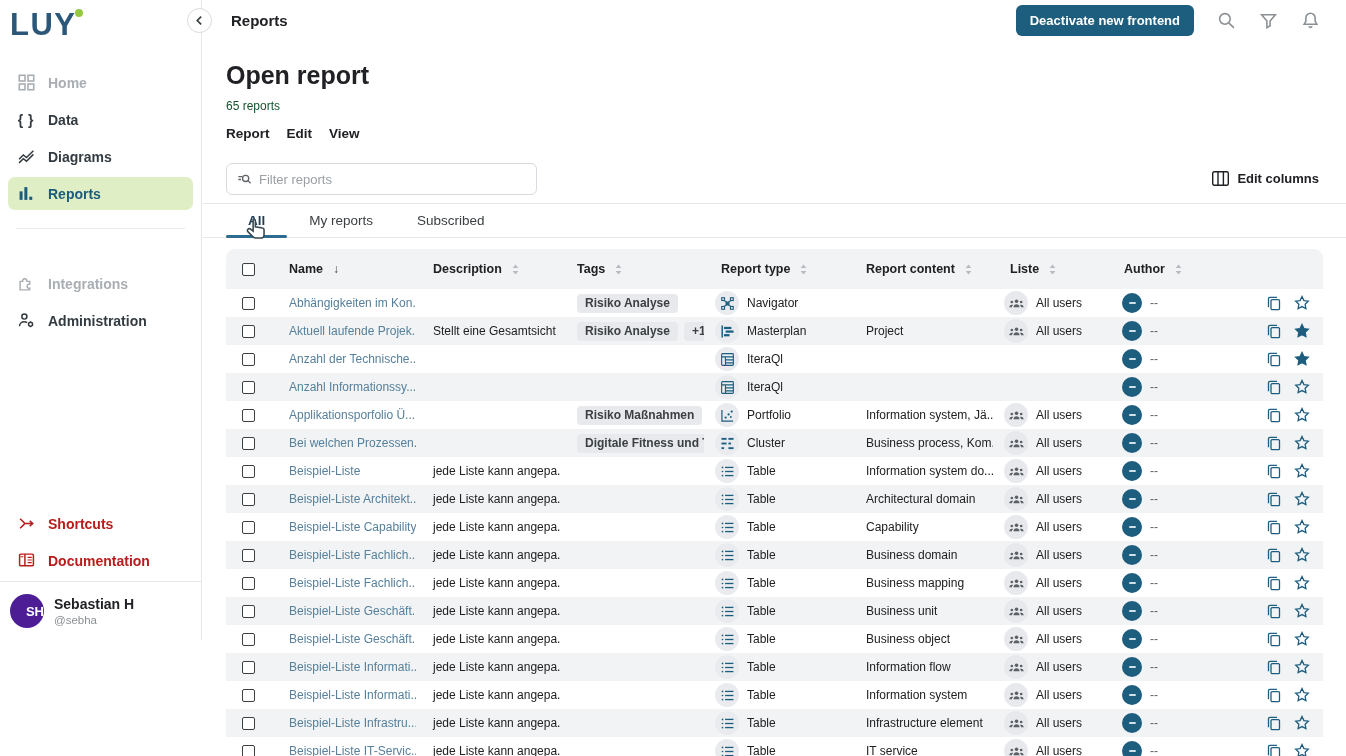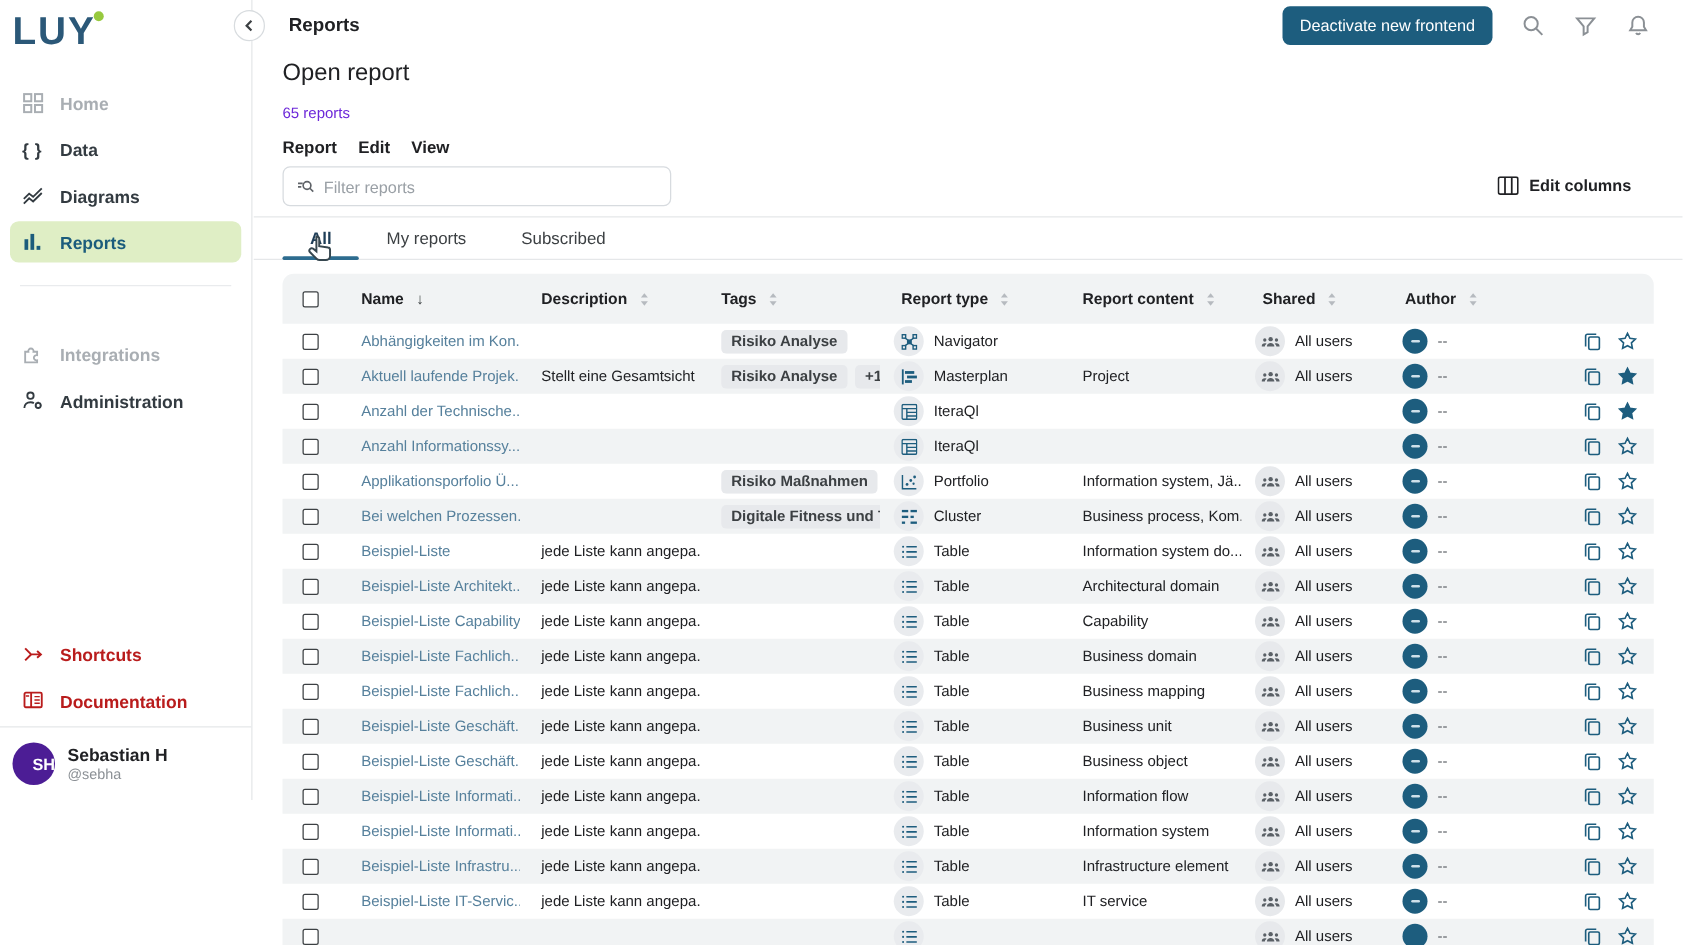--- a/index.html
+++ b/index.html
@@ -32,31 +32,31 @@
   .collapse-btn { position:absolute; left:187px; top:8px; width:25px; height:25px; border-radius:50%;
     background:#fff; border:1px solid #d8dcdf; z-index:6; display:flex; align-items:center; justify-content:center;
     color:#3c4043; cursor:pointer; }
 
   
   .main { position:absolute; left:203px; top:0; width:1143px; height:756px; background:#fff; }
   .topbar { height:40px; display:flex; align-items:center; padding:0 26px 0 28px; }
   .breadcrumb { font-size:15px; font-weight:bold; }
   .topbar-right { margin-left:auto; display:flex; align-items:center; gap:23px; }
   .primary-btn { background:#1d5d7e; color:#fff; border:none; border-radius:6px; font-size:13px;
-    font-weight:normal; padding:8px 14px; cursor:pointer; font-family:inherit; }
+    font-weight:bold; padding:8px 14px; cursor:pointer; font-family:inherit; }
   .topbar-ico { width:19px; height:19px; color:#8b9095; cursor:pointer; display:flex; }
   .topbar-ico svg { width:100%; height:100%; }
 
   .content-pad { padding-left:23px; }
-  .page-title { font-size:19px; font-weight:normal; margin-top:4px; line-height:30px; }
-  .report-count { font-size:12px; color:#6d28d9; margin-top:9px; }
+  .page-title { font-size:25px; font-weight:bold; margin-top:20px; line-height:30px; }
+  .report-count { font-size:12px; color:#14532d; margin-top:9px; }
   .menubar { display:flex; gap:17px; margin-top:13px; font-size:13.5px; font-weight:bold; }
   .menubar span { cursor:pointer; }
 
-  .toolbar-row { display:flex; align-items:flex-end; margin-top:8px; padding-right:41px; }
+  .toolbar-row { display:flex; align-items:flex-end; margin-top:22px; padding-right:27px; }
   .filter-box { width:311px; height:32px; border:1px solid #d7dbdf; border-radius:6px;
     display:flex; align-items:center; padding:0 10px; gap:7px; background:#fff; }
   .filter-box svg { width:15px; height:15px; color:#5f6368; flex:none; }
   .filter-box input { border:none; outline:none; font-size:13px; color:#202124; width:100%;
     font-family:inherit; background:transparent; }
   .filter-box input::placeholder { color:#9aa0a6; }
   .edit-columns { margin-left:auto; display:flex; align-items:center; gap:8px; font-size:13px;
     font-weight:bold; color:#202124; cursor:pointer; padding-bottom:9px; }
   .edit-columns svg { width:17px; height:15px; color:#202124; }
 
@@ -330,21 +330,21 @@
       <div class="th">
         <span>Report content</span>
         <span class="sort-both">
             <svg width="7" height="11" viewBox="0 0 7 11">
               <path d="M3.5 0.5L6.3 4H0.7z" fill="#b6babf"></path>
               <path d="M3.5 10.5L0.7 7h5.6z" fill="#b6babf"></path>
             </svg>
           </span>
       </div>
       <div class="th">
-        <span>Shared</span>
+        <span>Liste</span>
         <span class="sort-both">
             <svg width="7" height="11" viewBox="0 0 7 11">
               <path d="M3.5 0.5L6.3 4H0.7z" fill="#b6babf"></path>
               <path d="M3.5 10.5L0.7 7h5.6z" fill="#b6babf"></path>
             </svg>
           </span>
       </div>
       <div class="th">
         <span>Author</span>
         <span class="sort-both">

